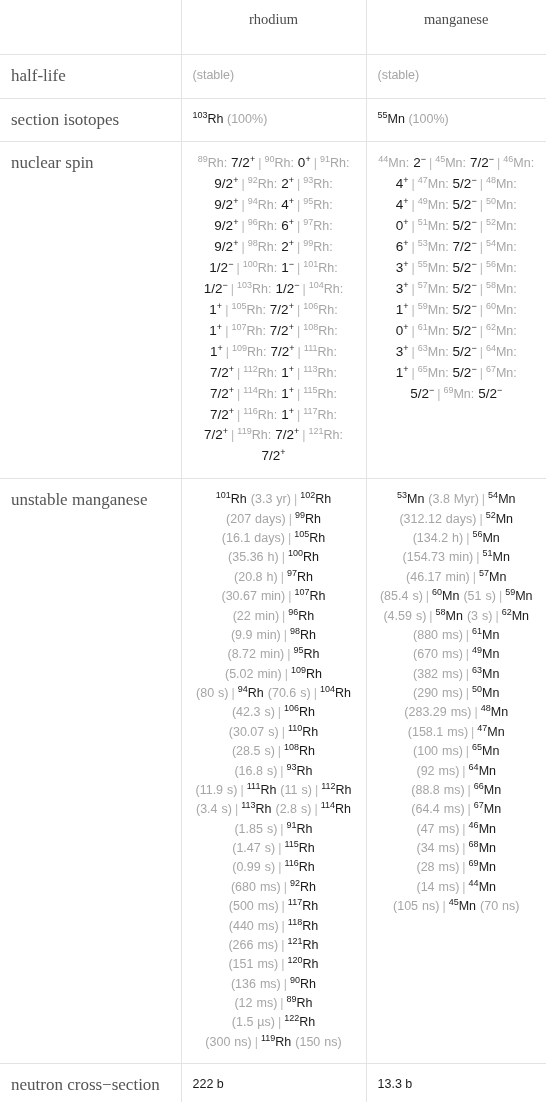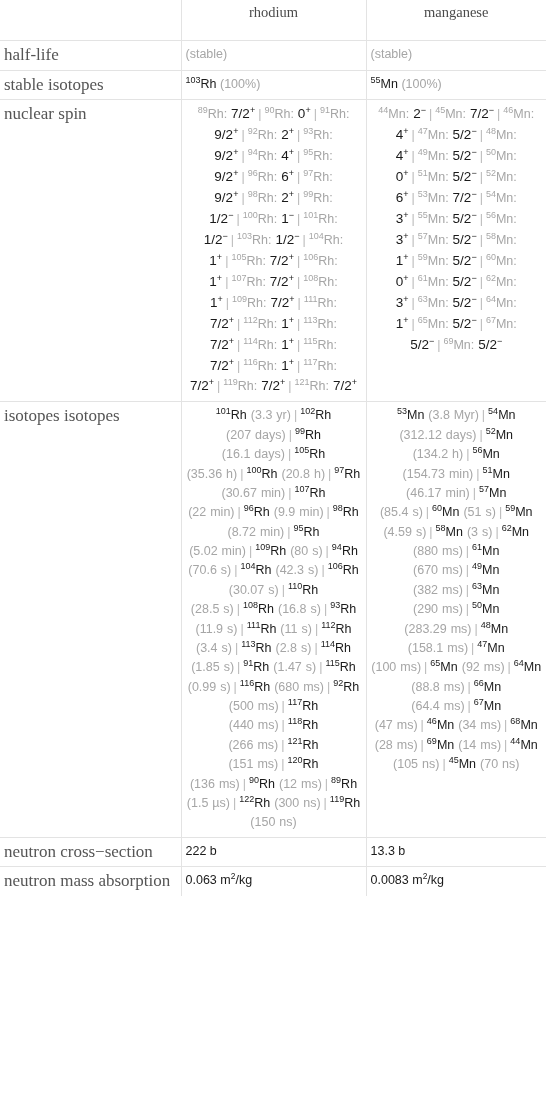--- a/index.html
+++ b/index.html
@@ -17,21 +17,21 @@
     border-collapse: collapse;
     table-layout: fixed;
   }
   table.props col.c0 { width: 181px; }
   table.props col.c1 { width: 185px; }
   table.props col.c2 { width: 180px; }
 
   table.props td, table.props th {
     border: 1px solid #e3e3e3;
     vertical-align: top;
-    padding: 4px;
+    padding: 11px;
   }
   table.props tr.header-row th {
     border-top: none;
   }
   table.props td:first-child,
   table.props th:first-child {
     border-left: none;
   }
   table.props td:last-child,
   table.props th:last-child {
@@ -127,21 +127,21 @@
       <th class="hdr-cell">manganese</th>
     </tr>
 
     <tr>
       <td class="rowlabel">half-life</td>
       <td class="val muted">(stable)</td>
       <td class="val muted">(stable)</td>
     </tr>
 
     <tr>
-      <td class="rowlabel">stable isotopes</td>
+      <td class="rowlabel">section isotopes</td>
       <td class="val">
         <span class="iso-sup">103</span><span>Rh</span>
         <span class="pct">(100%)</span>
       </td>
       <td class="val">
         <span class="iso-sup">55</span><span>Mn</span>
         <span class="pct">(100%)</span>
       </td>
     </tr>
 
@@ -149,21 +149,21 @@
       <td class="rowlabel">nuclear spin</td>
       <td class="val">
         <div class="flow"><span class="nuc grey"><span class="iso-sup">89</span><span>Rh</span>:</span> <span class="spin dark">7/2<span class="sup">+</span></span><span class="sep">|</span><span class="nuc grey"><span class="iso-sup">90</span><span>Rh</span>:</span> <span class="spin dark">0<span class="sup">+</span></span><span class="sep">|</span><span class="nuc grey"><span class="iso-sup">91</span><span>Rh</span>:</span> <span class="spin dark">9/2<span class="sup">+</span></span><span class="sep">|</span><span class="nuc grey"><span class="iso-sup">92</span><span>Rh</span>:</span> <span class="spin dark">2<span class="sup">+</span></span><span class="sep">|</span><span class="nuc grey"><span class="iso-sup">93</span><span>Rh</span>:</span> <span class="spin dark">9/2<span class="sup">+</span></span><span class="sep">|</span><span class="nuc grey"><span class="iso-sup">94</span><span>Rh</span>:</span> <span class="spin dark">4<span class="sup">+</span></span><span class="sep">|</span><span class="nuc grey"><span class="iso-sup">95</span><span>Rh</span>:</span> <span class="spin dark">9/2<span class="sup">+</span></span><span class="sep">|</span><span class="nuc grey"><span class="iso-sup">96</span><span>Rh</span>:</span> <span class="spin dark">6<span class="sup">+</span></span><span class="sep">|</span><span class="nuc grey"><span class="iso-sup">97</span><span>Rh</span>:</span> <span class="spin dark">9/2<span class="sup">+</span></span><span class="sep">|</span><span class="nuc grey"><span class="iso-sup">98</span><span>Rh</span>:</span> <span class="spin dark">2<span class="sup">+</span></span><span class="sep">|</span><span class="nuc grey"><span class="iso-sup">99</span><span>Rh</span>:</span> <span class="spin dark">1/2<span class="sup">−</span></span><span class="sep">|</span><span class="nuc grey"><span class="iso-sup">100</span><span>Rh</span>:</span> <span class="spin dark">1<span class="sup">−</span></span><span class="sep">|</span><span class="nuc grey"><span class="iso-sup">101</span><span>Rh</span>:</span> <span class="spin dark">1/2<span class="sup">−</span></span><span class="sep">|</span><span class="nuc grey"><span class="iso-sup">103</span><span>Rh</span>:</span> <span class="spin dark">1/2<span class="sup">−</span></span><span class="sep">|</span><span class="nuc grey"><span class="iso-sup">104</span><span>Rh</span>:</span> <span class="spin dark">1<span class="sup">+</span></span><span class="sep">|</span><span class="nuc grey"><span class="iso-sup">105</span><span>Rh</span>:</span> <span class="spin dark">7/2<span class="sup">+</span></span><span class="sep">|</span><span class="nuc grey"><span class="iso-sup">106</span><span>Rh</span>:</span> <span class="spin dark">1<span class="sup">+</span></span><span class="sep">|</span><span class="nuc grey"><span class="iso-sup">107</span><span>Rh</span>:</span> <span class="spin dark">7/2<span class="sup">+</span></span><span class="sep">|</span><span class="nuc grey"><span class="iso-sup">108</span><span>Rh</span>:</span> <span class="spin dark">1<span class="sup">+</span></span><span class="sep">|</span><span class="nuc grey"><span class="iso-sup">109</span><span>Rh</span>:</span> <span class="spin dark">7/2<span class="sup">+</span></span><span class="sep">|</span><span class="nuc grey"><span class="iso-sup">111</span><span>Rh</span>:</span> <span class="spin dark">7/2<span class="sup">+</span></span><span class="sep">|</span><span class="nuc grey"><span class="iso-sup">112</span><span>Rh</span>:</span> <span class="spin dark">1<span class="sup">+</span></span><span class="sep">|</span><span class="nuc grey"><span class="iso-sup">113</span><span>Rh</span>:</span> <span class="spin dark">7/2<span class="sup">+</span></span><span class="sep">|</span><span class="nuc grey"><span class="iso-sup">114</span><span>Rh</span>:</span> <span class="spin dark">1<span class="sup">+</span></span><span class="sep">|</span><span class="nuc grey"><span class="iso-sup">115</span><span>Rh</span>:</span> <span class="spin dark">7/2<span class="sup">+</span></span><span class="sep">|</span><span class="nuc grey"><span class="iso-sup">116</span><span>Rh</span>:</span> <span class="spin dark">1<span class="sup">+</span></span><span class="sep">|</span><span class="nuc grey"><span class="iso-sup">117</span><span>Rh</span>:</span> <span class="spin dark">7/2<span class="sup">+</span></span><span class="sep">|</span><span class="nuc grey"><span class="iso-sup">119</span><span>Rh</span>:</span> <span class="spin dark">7/2<span class="sup">+</span></span><span class="sep">|</span><span class="nuc grey"><span class="iso-sup">121</span><span>Rh</span>:</span> <span class="spin dark">7/2<span class="sup">+</span></span></div>
       </td>
       <td class="val">
         <div class="flow"><span class="nuc grey"><span class="iso-sup">44</span><span>Mn</span>:</span> <span class="spin dark">2<span class="sup">−</span></span><span class="sep">|</span><span class="nuc grey"><span class="iso-sup">45</span><span>Mn</span>:</span> <span class="spin dark">7/2<span class="sup">−</span></span><span class="sep">|</span><span class="nuc grey"><span class="iso-sup">46</span><span>Mn</span>:</span> <span class="spin dark">4<span class="sup">+</span></span><span class="sep">|</span><span class="nuc grey"><span class="iso-sup">47</span><span>Mn</span>:</span> <span class="spin dark">5/2<span class="sup">−</span></span><span class="sep">|</span><span class="nuc grey"><span class="iso-sup">48</span><span>Mn</span>:</span> <span class="spin dark">4<span class="sup">+</span></span><span class="sep">|</span><span class="nuc grey"><span class="iso-sup">49</span><span>Mn</span>:</span> <span class="spin dark">5/2<span class="sup">−</span></span><span class="sep">|</span><span class="nuc grey"><span class="iso-sup">50</span><span>Mn</span>:</span> <span class="spin dark">0<span class="sup">+</span></span><span class="sep">|</span><span class="nuc grey"><span class="iso-sup">51</span><span>Mn</span>:</span> <span class="spin dark">5/2<span class="sup">−</span></span><span class="sep">|</span><span class="nuc grey"><span class="iso-sup">52</span><span>Mn</span>:</span> <span class="spin dark">6<span class="sup">+</span></span><span class="sep">|</span><span class="nuc grey"><span class="iso-sup">53</span><span>Mn</span>:</span> <span class="spin dark">7/2<span class="sup">−</span></span><span class="sep">|</span><span class="nuc grey"><span class="iso-sup">54</span><span>Mn</span>:</span> <span class="spin dark">3<span class="sup">+</span></span><span class="sep">|</span><span class="nuc grey"><span class="iso-sup">55</span><span>Mn</span>:</span> <span class="spin dark">5/2<span class="sup">−</span></span><span class="sep">|</span><span class="nuc grey"><span class="iso-sup">56</span><span>Mn</span>:</span> <span class="spin dark">3<span class="sup">+</span></span><span class="sep">|</span><span class="nuc grey"><span class="iso-sup">57</span><span>Mn</span>:</span> <span class="spin dark">5/2<span class="sup">−</span></span><span class="sep">|</span><span class="nuc grey"><span class="iso-sup">58</span><span>Mn</span>:</span> <span class="spin dark">1<span class="sup">+</span></span><span class="sep">|</span><span class="nuc grey"><span class="iso-sup">59</span><span>Mn</span>:</span> <span class="spin dark">5/2<span class="sup">−</span></span><span class="sep">|</span><span class="nuc grey"><span class="iso-sup">60</span><span>Mn</span>:</span> <span class="spin dark">0<span class="sup">+</span></span><span class="sep">|</span><span class="nuc grey"><span class="iso-sup">61</span><span>Mn</span>:</span> <span class="spin dark">5/2<span class="sup">−</span></span><span class="sep">|</span><span class="nuc grey"><span class="iso-sup">62</span><span>Mn</span>:</span> <span class="spin dark">3<span class="sup">+</span></span><span class="sep">|</span><span class="nuc grey"><span class="iso-sup">63</span><span>Mn</span>:</span> <span class="spin dark">5/2<span class="sup">−</span></span><span class="sep">|</span><span class="nuc grey"><span class="iso-sup">64</span><span>Mn</span>:</span> <span class="spin dark">1<span class="sup">+</span></span><span class="sep">|</span><span class="nuc grey"><span class="iso-sup">65</span><span>Mn</span>:</span> <span class="spin dark">5/2<span class="sup">−</span></span><span class="sep">|</span><span class="nuc grey"><span class="iso-sup">67</span><span>Mn</span>:</span> <span class="spin dark">5/2<span class="sup">−</span></span><span class="sep">|</span><span class="nuc grey"><span class="iso-sup">69</span><span>Mn</span>:</span> <span class="spin dark">5/2<span class="sup">−</span></span></div>
       </td>
     </tr>
 
     <tr>
-      <td class="rowlabel">isotopes isotopes</td>
+      <td class="rowlabel">unstable manganese</td>
       <td class="val">
         <div class="flow"><span class="nuc dark"><span class="iso-sup">101</span><span>Rh</span></span> <span class="hl grey">(3.3 yr)</span><span class="sep">|</span><span class="nuc dark"><span class="iso-sup">102</span><span>Rh</span></span> <span class="hl grey">(207 days)</span><span class="sep">|</span><span class="nuc dark"><span class="iso-sup">99</span><span>Rh</span></span> <span class="hl grey">(16.1 days)</span><span class="sep">|</span><span class="nuc dark"><span class="iso-sup">105</span><span>Rh</span></span> <span class="hl grey">(35.36 h)</span><span class="sep">|</span><span class="nuc dark"><span class="iso-sup">100</span><span>Rh</span></span> <span class="hl grey">(20.8 h)</span><span class="sep">|</span><span class="nuc dark"><span class="iso-sup">97</span><span>Rh</span></span> <span class="hl grey">(30.67 min)</span><span class="sep">|</span><span class="nuc dark"><span class="iso-sup">107</span><span>Rh</span></span> <span class="hl grey">(22 min)</span><span class="sep">|</span><span class="nuc dark"><span class="iso-sup">96</span><span>Rh</span></span> <span class="hl grey">(9.9 min)</span><span class="sep">|</span><span class="nuc dark"><span class="iso-sup">98</span><span>Rh</span></span> <span class="hl grey">(8.72 min)</span><span class="sep">|</span><span class="nuc dark"><span class="iso-sup">95</span><span>Rh</span></span> <span class="hl grey">(5.02 min)</span><span class="sep">|</span><span class="nuc dark"><span class="iso-sup">109</span><span>Rh</span></span> <span class="hl grey">(80 s)</span><span class="sep">|</span><span class="nuc dark"><span class="iso-sup">94</span><span>Rh</span></span> <span class="hl grey">(70.6 s)</span><span class="sep">|</span><span class="nuc dark"><span class="iso-sup">104</span><span>Rh</span></span> <span class="hl grey">(42.3 s)</span><span class="sep">|</span><span class="nuc dark"><span class="iso-sup">106</span><span>Rh</span></span> <span class="hl grey">(30.07 s)</span><span class="sep">|</span><span class="nuc dark"><span class="iso-sup">110</span><span>Rh</span></span> <span class="hl grey">(28.5 s)</span><span class="sep">|</span><span class="nuc dark"><span class="iso-sup">108</span><span>Rh</span></span> <span class="hl grey">(16.8 s)</span><span class="sep">|</span><span class="nuc dark"><span class="iso-sup">93</span><span>Rh</span></span> <span class="hl grey">(11.9 s)</span><span class="sep">|</span><span class="nuc dark"><span class="iso-sup">111</span><span>Rh</span></span> <span class="hl grey">(11 s)</span><span class="sep">|</span><span class="nuc dark"><span class="iso-sup">112</span><span>Rh</span></span> <span class="hl grey">(3.4 s)</span><span class="sep">|</span><span class="nuc dark"><span class="iso-sup">113</span><span>Rh</span></span> <span class="hl grey">(2.8 s)</span><span class="sep">|</span><span class="nuc dark"><span class="iso-sup">114</span><span>Rh</span></span> <span class="hl grey">(1.85 s)</span><span class="sep">|</span><span class="nuc dark"><span class="iso-sup">91</span><span>Rh</span></span> <span class="hl grey">(1.47 s)</span><span class="sep">|</span><span class="nuc dark"><span class="iso-sup">115</span><span>Rh</span></span> <span class="hl grey">(0.99 s)</span><span class="sep">|</span><span class="nuc dark"><span class="iso-sup">116</span><span>Rh</span></span> <span class="hl grey">(680 ms)</span><span class="sep">|</span><span class="nuc dark"><span class="iso-sup">92</span><span>Rh</span></span> <span class="hl grey">(500 ms)</span><span class="sep">|</span><span class="nuc dark"><span class="iso-sup">117</span><span>Rh</span></span> <span class="hl grey">(440 ms)</span><span class="sep">|</span><span class="nuc dark"><span class="iso-sup">118</span><span>Rh</span></span> <span class="hl grey">(266 ms)</span><span class="sep">|</span><span class="nuc dark"><span class="iso-sup">121</span><span>Rh</span></span> <span class="hl grey">(151 ms)</span><span class="sep">|</span><span class="nuc dark"><span class="iso-sup">120</span><span>Rh</span></span> <span class="hl grey">(136 ms)</span><span class="sep">|</span><span class="nuc dark"><span class="iso-sup">90</span><span>Rh</span></span> <span class="hl grey">(12 ms)</span><span class="sep">|</span><span class="nuc dark"><span class="iso-sup">89</span><span>Rh</span></span> <span class="hl grey">(1.5 µs)</span><span class="sep">|</span><span class="nuc dark"><span class="iso-sup">122</span><span>Rh</span></span> <span class="hl grey">(300 ns)</span><span class="sep">|</span><span class="nuc dark"><span class="iso-sup">119</span><span>Rh</span></span> <span class="hl grey">(150 ns)</span></div>
       </td>
       <td class="val">
         <div class="flow"><span class="nuc dark"><span class="iso-sup">53</span><span>Mn</span></span> <span class="hl grey">(3.8 Myr)</span><span class="sep">|</span><span class="nuc dark"><span class="iso-sup">54</span><span>Mn</span></span> <span class="hl grey">(312.12 days)</span><span class="sep">|</span><span class="nuc dark"><span class="iso-sup">52</span><span>Mn</span></span> <span class="hl grey">(134.2 h)</span><span class="sep">|</span><span class="nuc dark"><span class="iso-sup">56</span><span>Mn</span></span> <span class="hl grey">(154.73 min)</span><span class="sep">|</span><span class="nuc dark"><span class="iso-sup">51</span><span>Mn</span></span> <span class="hl grey">(46.17 min)</span><span class="sep">|</span><span class="nuc dark"><span class="iso-sup">57</span><span>Mn</span></span> <span class="hl grey">(85.4 s)</span><span class="sep">|</span><span class="nuc dark"><span class="iso-sup">60</span><span>Mn</span></span> <span class="hl grey">(51 s)</span><span class="sep">|</span><span class="nuc dark"><span class="iso-sup">59</span><span>Mn</span></span> <span class="hl grey">(4.59 s)</span><span class="sep">|</span><span class="nuc dark"><span class="iso-sup">58</span><span>Mn</span></span> <span class="hl grey">(3 s)</span><span class="sep">|</span><span class="nuc dark"><span class="iso-sup">62</span><span>Mn</span></span> <span class="hl grey">(880 ms)</span><span class="sep">|</span><span class="nuc dark"><span class="iso-sup">61</span><span>Mn</span></span> <span class="hl grey">(670 ms)</span><span class="sep">|</span><span class="nuc dark"><span class="iso-sup">49</span><span>Mn</span></span> <span class="hl grey">(382 ms)</span><span class="sep">|</span><span class="nuc dark"><span class="iso-sup">63</span><span>Mn</span></span> <span class="hl grey">(290 ms)</span><span class="sep">|</span><span class="nuc dark"><span class="iso-sup">50</span><span>Mn</span></span> <span class="hl grey">(283.29 ms)</span><span class="sep">|</span><span class="nuc dark"><span class="iso-sup">48</span><span>Mn</span></span> <span class="hl grey">(158.1 ms)</span><span class="sep">|</span><span class="nuc dark"><span class="iso-sup">47</span><span>Mn</span></span> <span class="hl grey">(100 ms)</span><span class="sep">|</span><span class="nuc dark"><span class="iso-sup">65</span><span>Mn</span></span> <span class="hl grey">(92 ms)</span><span class="sep">|</span><span class="nuc dark"><span class="iso-sup">64</span><span>Mn</span></span> <span class="hl grey">(88.8 ms)</span><span class="sep">|</span><span class="nuc dark"><span class="iso-sup">66</span><span>Mn</span></span> <span class="hl grey">(64.4 ms)</span><span class="sep">|</span><span class="nuc dark"><span class="iso-sup">67</span><span>Mn</span></span> <span class="hl grey">(47 ms)</span><span class="sep">|</span><span class="nuc dark"><span class="iso-sup">46</span><span>Mn</span></span> <span class="hl grey">(34 ms)</span><span class="sep">|</span><span class="nuc dark"><span class="iso-sup">68</span><span>Mn</span></span> <span class="hl grey">(28 ms)</span><span class="sep">|</span><span class="nuc dark"><span class="iso-sup">69</span><span>Mn</span></span> <span class="hl grey">(14 ms)</span><span class="sep">|</span><span class="nuc dark"><span class="iso-sup">44</span><span>Mn</span></span> <span class="hl grey">(105 ns)</span><span class="sep">|</span><span class="nuc dark"><span class="iso-sup">45</span><span>Mn</span></span> <span class="hl grey">(70 ns)</span></div>
       </td>
     </tr>
 
     <tr>
       <td class="rowlabel">neutron cross−section</td>

